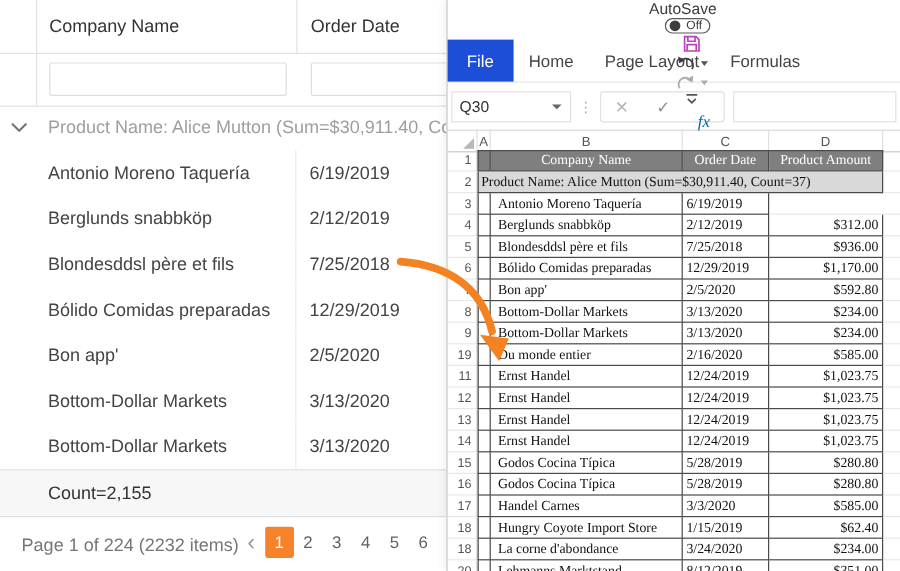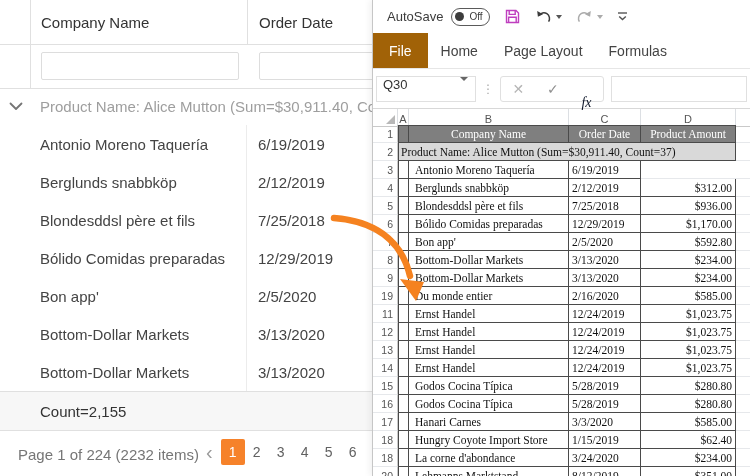--- a/index.html
+++ b/index.html
@@ -37,45 +37,45 @@
                align-items:center;color:#767676;font-size:15px;}
   .g-pagernav{position:absolute;left:206px;top:439px;height:26px;display:flex;align-items:center;}
   .pg-prev{color:#9a9a9a;font-size:20px;margin-right:8px;line-height:26px;}
   .pg{width:24px;height:26px;display:flex;align-items:center;justify-content:center;
       color:#616161;font-size:14px;}
   .pg-cur{background:#f6822a;color:#fff;border-radius:2px;}
 
   
   .excel{position:absolute;left:372px;top:0;width:378px;height:476px;background:#fff;z-index:5;
          border-left:1px solid #c6c6c6;box-shadow:-3px 0 6px rgba(0,0,0,.05);}
-  .qat{height:33px;display:flex;align-items:center;padding-left:14px;color:#3b3b3b;font-size:13px;}
+  .qat{height:33px;display:flex;align-items:center;padding-left:14px;color:#3b3b3b;font-size:13px;flex-direction:column;}
   .toggle{display:flex;align-items:center;margin-left:8px;border:1px solid #5a5a5a;
           border-radius:9px;height:16px;padding:0 6px 0 3px;}
   .toggle-dot{width:9px;height:9px;border-radius:50%;background:#3d3d3d;margin-right:5px;}
   .toggle-state{font-size:10px;color:#3b3b3b;}
   .qicon{margin-left:14px;display:flex;align-items:center;}
   .mini-caret{width:0;height:0;border-left:3.5px solid transparent;border-right:3.5px solid transparent;
               border-top:4px solid #555;margin-left:4px;}
   .mini-caret.dis{border-top-color:#ababab;}
   .tabs{height:35px;display:flex;align-items:stretch;font-size:14px;color:#444;
         border-bottom:1px solid #e6e6e6;}
   .etab{display:flex;align-items:center;padding:0 13px;}
-  .etab-file{background:#a16207;color:#fff;padding:0 16px;}
+  .etab-file{background:#1d4ed8;color:#fff;padding:0 16px;}
   .fbar{height:39px;display:flex;align-items:center;padding:0 4px 0 3px;border-bottom:1px solid #d8d8d8;}
-  .namebox{width:100px;height:26px;border:1px solid #e0e0e0;display:flex;align-items:flex-start;
+  .namebox{width:100px;height:26px;border:1px solid #e0e0e0;display:flex;align-items:center;
            box-sizing:border-box;padding-left:6px;font-size:13px;color:#333;}
   .namebox .sp{flex:1;}
   .nb-caret{width:0;height:0;border-left:4px solid transparent;border-right:4px solid transparent;
             border-top:4.5px solid #666;margin-right:7px;}
   .vdots{color:#a9a9a9;font-size:12px;letter-spacing:0;margin:0 6px;line-height:10px;}
   .fxgroup{width:104px;height:26px;border:1px solid #e0e0e0;border-radius:3px;display:flex;
            align-items:center;justify-content:space-around;box-sizing:border-box;}
   .fx-x{color:#b5b5b5;font-size:14px;}
   .fx-check{color:#8f8f8f;font-size:14px;}
-  .fx-fx{color:#0f172a;font-size:14px;font-style:italic;font-family:"Liberation Serif",serif;margin-top:28px;}
+  .fx-fx{color:#0369a1;font-size:14px;font-style:italic;font-family:"Liberation Serif",serif;margin-top:28px;}
   .finput{flex:1;height:26px;border:1px solid #e0e0e0;margin-left:7px;box-sizing:border-box;}
 
   .colheads{height:17px;display:flex;border-bottom:1px solid #c9c9c9;font-size:11px;color:#555;}
   .ch{display:flex;align-items:flex-end;justify-content:center;border-right:1px solid #dcdfe3;
       box-sizing:border-box;padding-bottom:1px;}
   .ch-corner{width:25px;position:relative;}
   .ch-corner:after{content:"";position:absolute;right:2px;bottom:2px;width:0;height:0;
       border-left:9px solid transparent;border-bottom:9px solid #b8b8b8;}
   .ch-a{width:11px;}.ch-b{width:160px;}.ch-c{width:72px;}.ch-d{width:95px;}.ch-e{flex:1;border-right:none;}
 
@@ -368,21 +368,21 @@
           <div class="rn">16</div>
           <div class="tc cA"></div>
           <div class="tc cB">Godos Cocina Típica</div>
           <div class="tc cC">5/28/2019</div>
           <div class="tc cD">$280.80</div>
           <div class="cE"></div>
         </div>
         <div class="s-row">
           <div class="rn">17</div>
           <div class="tc cA"></div>
-          <div class="tc cB">Hanari Carnes</div>
+          <div class="tc cB">Handel Carnes</div>
           <div class="tc cC">3/3/2020</div>
           <div class="tc cD">$585.00</div>
           <div class="cE"></div>
         </div>
         <div class="s-row">
           <div class="rn">18</div>
           <div class="tc cA"></div>
           <div class="tc cB">Hungry Coyote Import Store</div>
           <div class="tc cC">1/15/2019</div>
           <div class="tc cD">$62.40</div>

